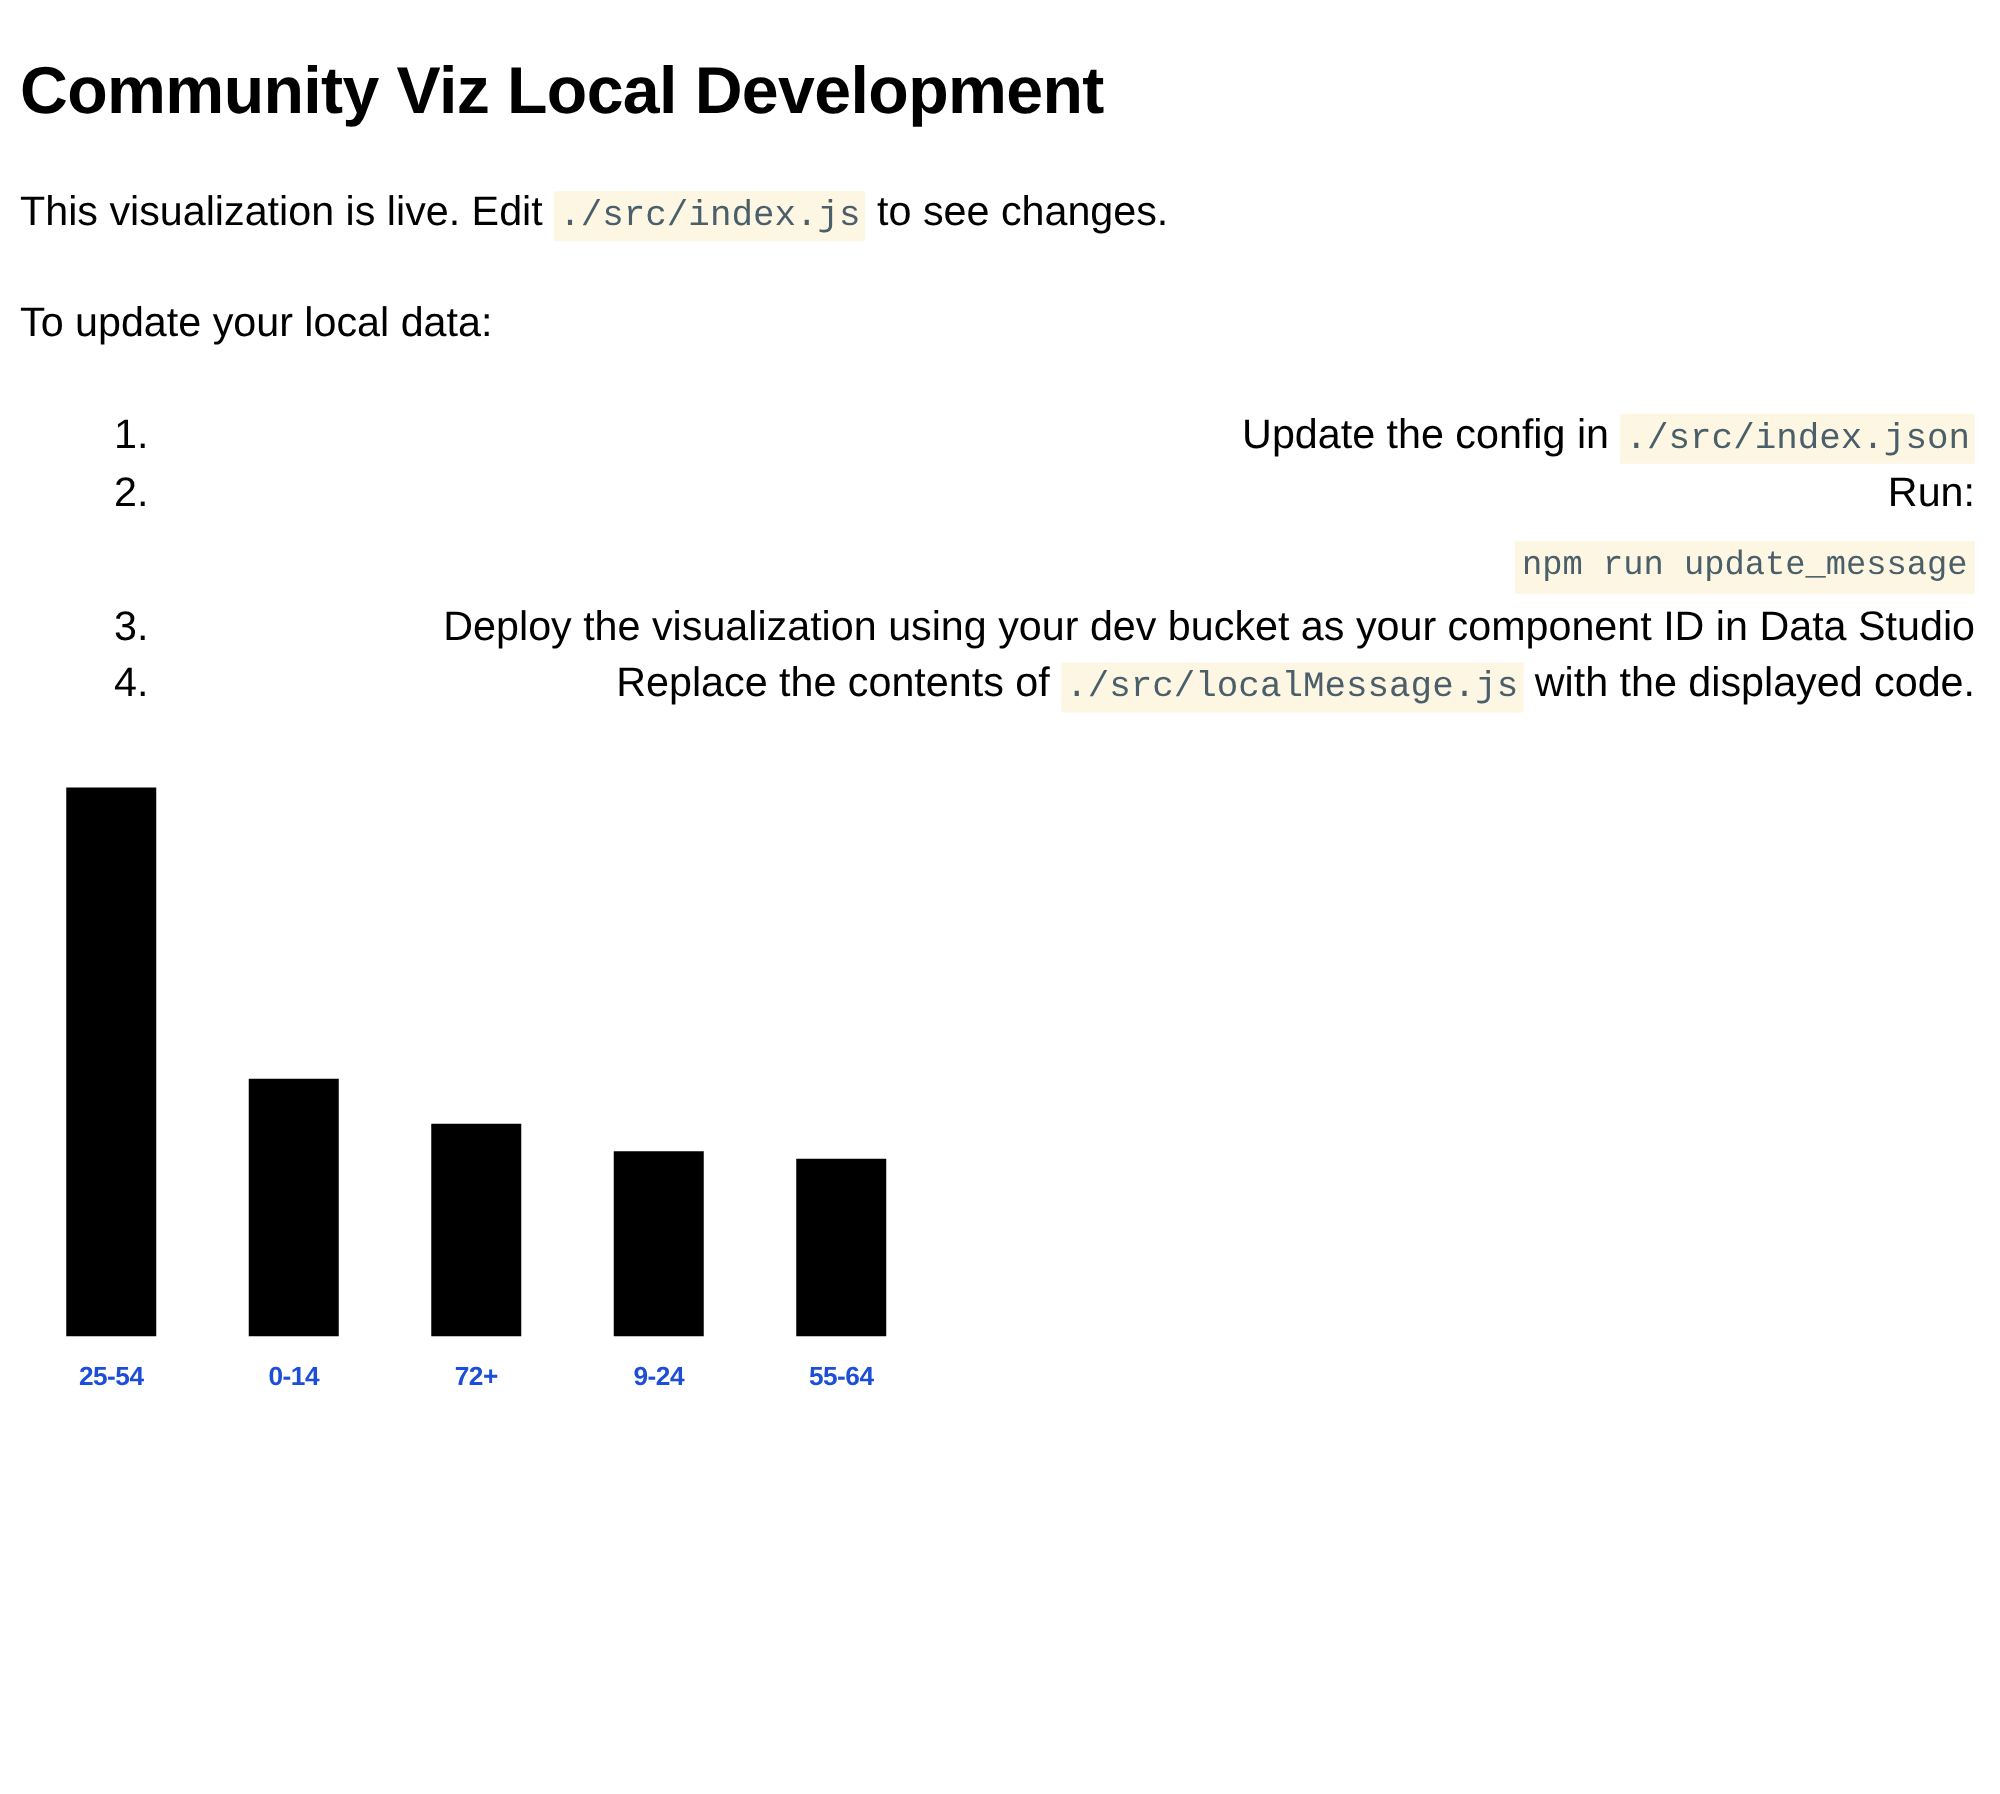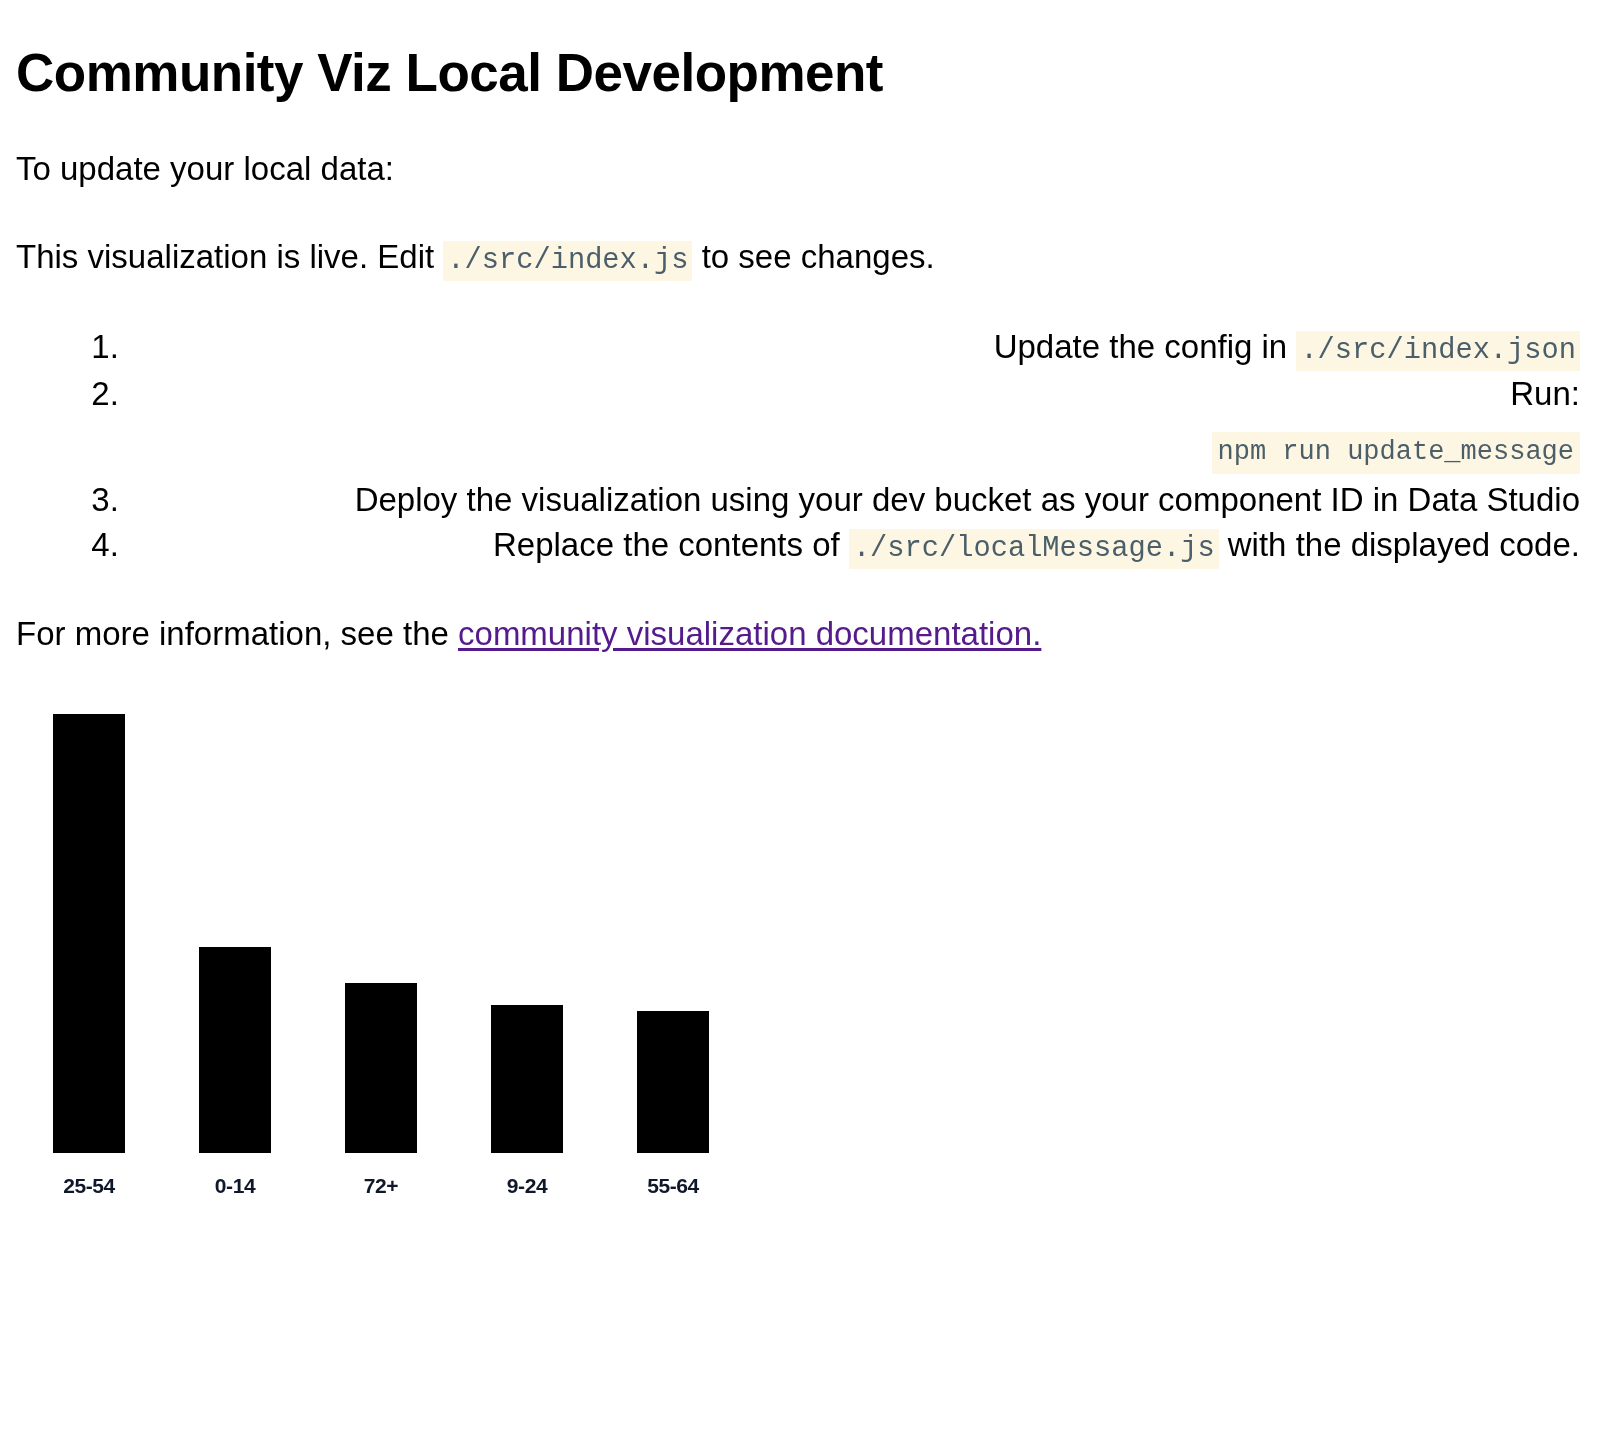--- a/index.html
+++ b/index.html
@@ -96,56 +96,53 @@
     display: flex;
     gap: 74px;
   }
   .bar-label {
     flex: 0 0 72px;
     width: 72px;
     text-align: center;
     font-family: "Liberation Sans", sans-serif;
     font-size: 21px;
     font-weight: bold;
-    color: #0f172a;
+    color: #1d4ed8;
     letter-spacing: -0.4px;
   }
 </style>
 </head>
 <body>
 
 <div class="page">
 
   <h1 class="page-title">Community Viz Local Development</h1>
 
-  <p class="para">To update your local data:</p>
-
   <p class="para">
     <span>This visualization is live. Edit </span><code class="code">./src/index.js</code><span> to see changes.</span>
   </p>
+
+  <p class="para">To update your local data:</p>
 
   <ol class="steps">
     <li>
       <span>Update the config in </span><code class="code">./src/index.json</code><span></span>
     </li>
     <li>
       <span>Run:</span>
       <div class="cmd-block"><code class="code">npm run update_message</code></div>
     </li>
     <li>
       <span>Deploy the visualization using your dev bucket as your component ID in Data Studio</span>
     </li>
     <li>
       <span>Replace the contents of </span><code class="code">./src/localMessage.js</code><span> with the displayed code.</span>
     </li>
   </ol>
 
-  <p class="para">
-    <span>For more information, see the </span><a class="doc-link" href="#">community visualization documentation.</a><span></span>
-  </p>
 
   <div class="chart-wrap">
     <div class="chart">
       <div class="bars">
         <div class="bar" style="height: 98.2103%; background: rgb(0, 0, 0);"></div>
         <div class="bar" style="height: 46.085%; background: rgb(0, 0, 0);"></div>
         <div class="bar" style="height: 38.0313%; background: rgb(0, 0, 0);"></div>
         <div class="bar" style="height: 33.1096%; background: rgb(0, 0, 0);"></div>
         <div class="bar" style="height: 31.7673%; background: rgb(0, 0, 0);"></div>
       </div>

